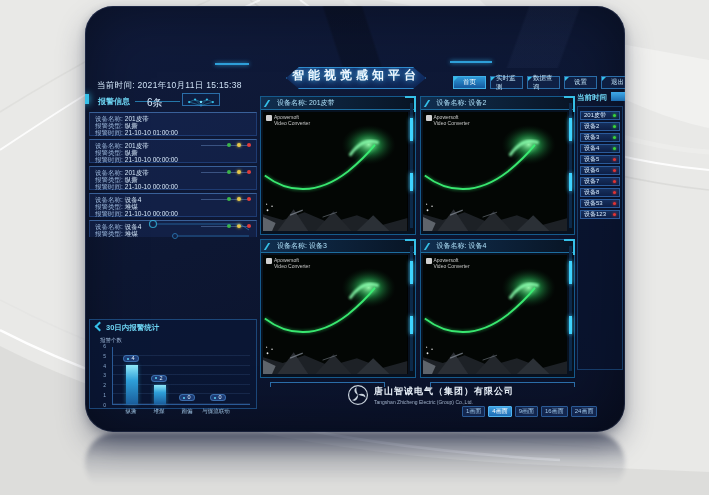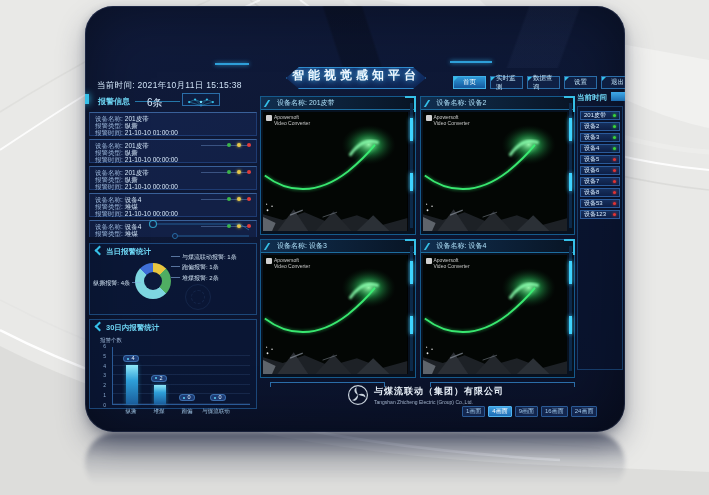--- a/index.html
+++ b/index.html
@@ -251,29 +251,20 @@
         <div class="row"><span>报警类型:</span><b>堆煤</b></div>
       </div>
     </div>
 
     <svg class="circuit" width="110" height="28" viewBox="0 0 110 28">
       <circle cx="8" cy="8" r="3.5" fill="none" stroke="#35c0e8" stroke-width="1.2"></circle>
       <circle cx="30" cy="20" r="2.5" fill="none" stroke="#2e86c8" stroke-width="1"></circle>
       <path d="M 12,8 L 95,8 M 33,20 L 104,20 M 95,8 L 104,14" stroke="#2e86c8" stroke-width="1" fill="none" opacity="0.8"></path>
     </svg>
 
-    <div class="panel-box" id="daily">
-      <div class="pb-title">当日报警统计</div>
-      <div class="donut" style="background: conic-gradient(rgb(232, 198, 63) 0deg, rgb(232, 198, 63) 45deg, rgb(79, 174, 98) 45deg, rgb(79, 174, 98) 135deg, rgb(126, 214, 224) 135deg, rgb(126, 214, 224) 315deg, rgb(63, 111, 216) 315deg, rgb(63, 111, 216) 360deg);"></div>
-      <div class="ghost-logo"></div>
-      <div class="dlabel dl-r1">与煤流联动报警: 1条</div>
-      <div class="dlabel dl-r2">跑偏报警: 1条</div>
-      <div class="dlabel dl-r3">堆煤报警: 2条</div>
-      <div class="dlabel dl-left">纵撕报警: 4条</div>
-    </div>
 
     <div class="panel-box" id="monthly">
       <div class="pb-title">30日内报警统计</div>
       <div class="ylab">报警个数</div>
       <div class="yticks">
         <span>6</span>
           <span>5</span>
         <span>4</span>
           <span>3</span>
         <span>2</span>
@@ -445,21 +436,21 @@
     <div class="company">
       <svg width="22" height="22" viewBox="0 0 24 24">
         <circle cx="12" cy="12" r="10.3" fill="none" stroke="#c8d2dc" stroke-width="1.3"></circle>
         <g fill="#c8d2dc">
           <path d="M12,12 C 8,10 6.5,5.5 10.5,3.5 C 9.5,7.5 11.5,9.5 12,12 Z"></path>
           <path d="M12,12 C 8,10 6.5,5.5 10.5,3.5 C 9.5,7.5 11.5,9.5 12,12 Z" transform="rotate(120 12 12)"></path>
           <path d="M12,12 C 8,10 6.5,5.5 10.5,3.5 C 9.5,7.5 11.5,9.5 12,12 Z" transform="rotate(240 12 12)"></path>
         </g>
       </svg>
       <div>
-        <div class="cn">与煤流联动（集团）有限公司</div>
+        <div class="cn">唐山智诚电气（集团）有限公司</div>
         <div class="en">Tangshan Zhicheng Electric (Group) Co.,Ltd.</div>
       </div>
     </div>
     <div class="views">
       <div class="view-btn">1画面</div>
       <div class="view-btn" data-active="true">4画面</div>
       <div class="view-btn">9画面</div>
       <div class="view-btn">16画面</div>
       <div class="view-btn">24画面</div>
     </div>

